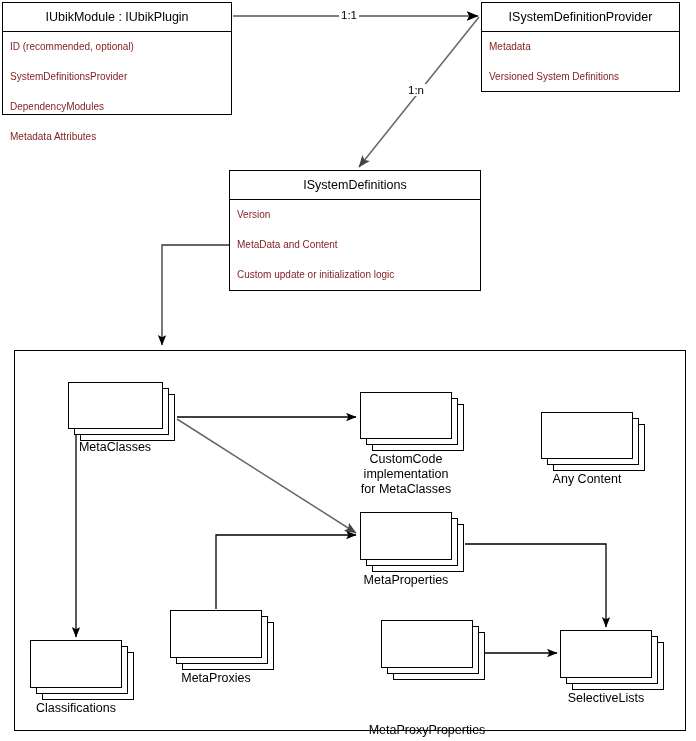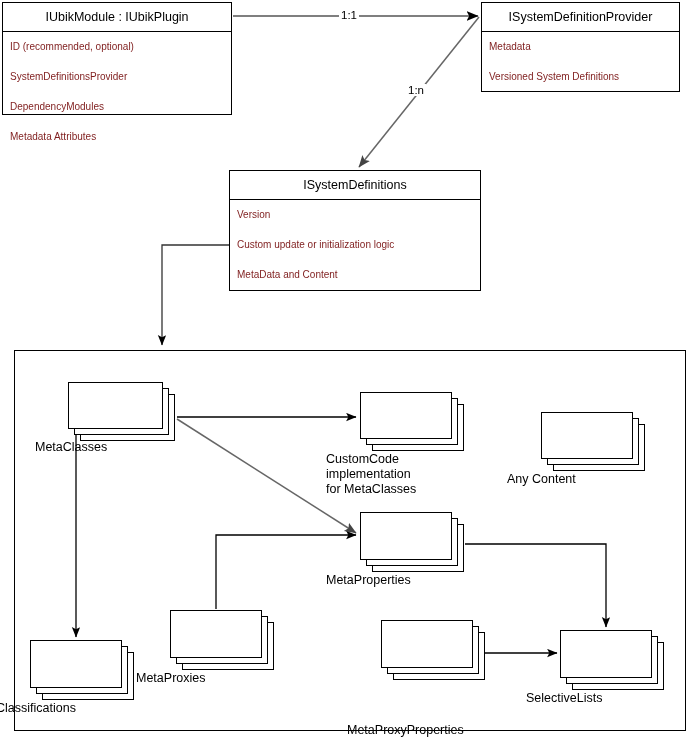--- a/index.html
+++ b/index.html
@@ -68,20 +68,21 @@
     position: absolute;
     box-sizing: border-box;
     border: 1.4px solid #000000;
     background: #ffffff;
   }
   .stack .sheet.s3 { left: 12px; top: 12px; }
   .stack .sheet.s2 { left: 6px;  top: 6px;  }
   .stack .sheet.s1 { left: 0;    top: 0;    }
   .stack-label {
     position: absolute;
+    text-align: center;
     font-size: 12.5px;
     color: #000000;
     line-height: 15px;
     white-space: pre-line;
     left: 50%;
     transform: translateX(-50%);
     width: 160px;
   }
 
   
@@ -154,22 +155,22 @@
     <div class="uml-attrs">
       <div class="uml-attr">Metadata</div>
       <div class="uml-attr">Versioned System Definitions</div>
     </div>
   </div>
 
   <div class="uml-box" id="box-definitions" style="left:229px; top:170px; width:252px; height:121px;">
     <div class="uml-title">ISystemDefinitions</div>
     <div class="uml-attrs">
       <div class="uml-attr">Version</div>
+      <div class="uml-attr">MetaData and Content</div>
       <div class="uml-attr">Custom update or initialization logic</div>
-      <div class="uml-attr">MetaData and Content</div>
     </div>
   </div>
 
   <div id="group-container" style="left:14px; top:350px; width:672px; height:381px;"></div>
 
   <div class="stack" style="left:68px; top:382px; width:108px; height:60px;">
     <div class="sheet s3" style="width:95px; height:47px;"></div>
     <div class="sheet s2" style="width:95px; height:47px;"></div>
     <div class="sheet s1" style="width:95px; height:47px;"></div>
     <div class="stack-label" style="top:58px; left:47px;">MetaClasses</div>

